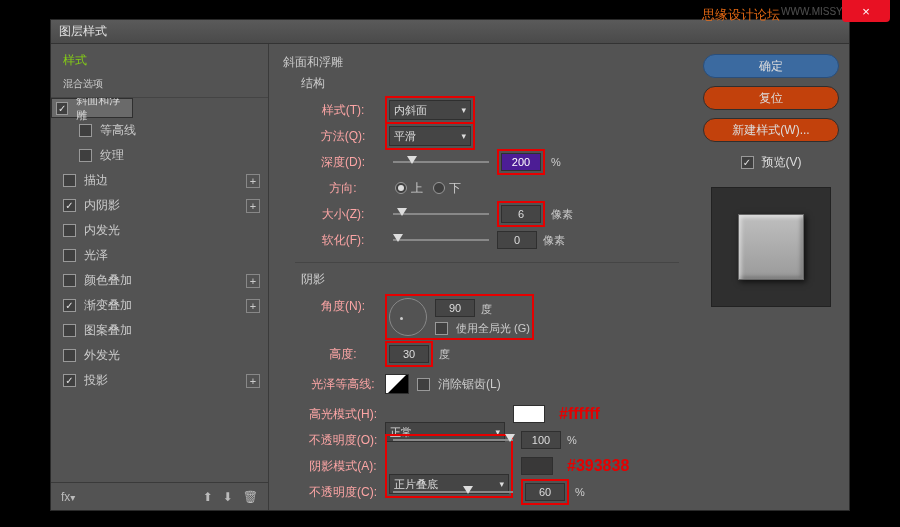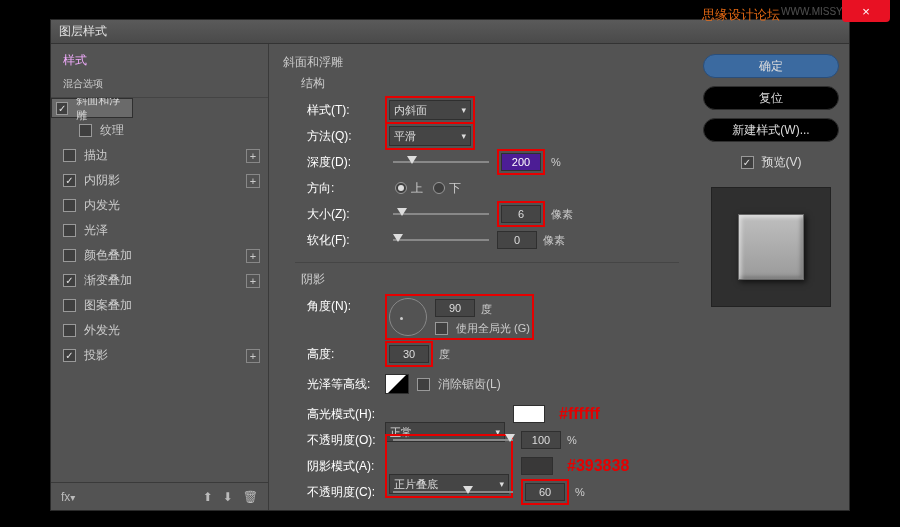--- a/index.html
+++ b/index.html
@@ -7,61 +7,61 @@
 
 .overlay-text { position: absolute; top: 6px; right: 120px; color: #f97316; font-size: 13px; z-index: 100; opacity: 0.9; }
 .watermark { position: absolute; top: 6px; right: 10px; color: #fff; font-size: 10px; opacity: 0.3; z-index: 100; }
 .close-btn { position: absolute; top: 0; right: 10px; width: 48px; height: 22px; background: #e81123; color: #fff; display: flex; align-items: center; justify-content: center; border-radius: 0 0 4px 4px; z-index: 101; font-size: 13px; cursor: pointer; }
 
 .dialog { position: absolute; top: 19px; left: 50px; width: 800px; height: 492px; background: #535353; border: 1px solid #2a2a2a; box-shadow: 0 0 8px rgba(0,0,0,0.6); }
 .titlebar { height: 24px; background: linear-gradient(#5a5a5a,#4a4a4a); border-bottom: 1px solid #333; padding: 0 8px; display: flex; align-items: center; color: #e0e0e0; font-size: 12px; }
 .body { display: flex; height: calc(100% - 24px); }
 
 .sidebar { width: 218px; border-right: 1px solid #3a3a3a; display: flex; flex-direction: column; }
-.sb-head { padding: 8px 12px 4px; color: #f0abfc; font-size: 12px; }
+.sb-head { padding: 8px 12px 4px; color: #84cc16; font-size: 12px; }
 .sb-sub { padding: 4px 12px 6px; color: #ccc; font-size: 10px; border-bottom: 1px solid #444; }
 .sb-list { flex: 1; overflow: auto; }
 .sb-item { display: flex; align-items: center; height: 25px; padding: 0 8px 0 12px; color: #ccc; font-size: 12px; cursor: pointer; }
 .sb-item.child { padding-left: 28px; }
 .sb-item.sel { background: #6a6a6a; }
 .sb-item .plus { margin-left: auto; border: 1px solid #888; width: 14px; height: 14px; display: flex; align-items: center; justify-content: center; font-size: 11px; color: #ccc; }
 .chk { width: 13px; height: 13px; border: 1px solid #999; margin-right: 8px; background: #3f3f3f; display: inline-flex; align-items: center; justify-content: center; font-size: 10px; color: #e0e0e0; }
 .chk.on::after { content: "✓"; }
 
 .sb-footer { height: 28px; border-top: 1px solid #3a3a3a; display: flex; align-items: center; padding: 0 8px; gap: 6px; }
 .sb-footer .sp { flex: 1; }
 .ficon { color: #bbb; font-size: 12px; cursor: pointer; padding: 2px; }
 
 .main { flex: 1; padding: 10px 14px; color: #ccc; font-size: 12px; overflow: auto; position: relative; }
 .sect-title { font-size: 12px; margin-bottom: 4px; }
 .group-title { font-size: 12px; margin: 0 0 6px 6px; }
 .inner { margin-left: 12px; }
 .row { display: flex; align-items: center; height: 24px; margin-bottom: 2px; }
-.lbl { width: 78px; text-align: left; padding-right: 6px; color: #ffffff; white-space: nowrap; }
+.lbl { width: 78px; text-align: center; padding-right: 6px; color: #fca5a5; white-space: nowrap; }
 .sel { width: 82px; height: 20px; background: #454545; border: 1px solid #2f2f2f; color: #ddd; font-size: 11px; padding: 0 4px; display: flex; align-items: center; justify-content: space-between; }
 .sel .arr { font-size: 9px; }
 .sel.wide { width: 120px; margin-top: 36px; }
 .num { width: 40px; height: 18px; background: #454545; border: 1px solid #2f2f2f; color: #ddd; font-size: 11px; text-align: center; }
 .num.hl { background: #4c1d95; color: #fff; }
 .unit { margin-left: 6px; color: #ccc; font-size: 11px; }
 .slider { width: 96px; height: 12px; margin: 0 8px; position: relative; display: flex; align-items: center; }
 .slider .track { height: 2px; background: #888; width: 100%; }
 .slider .thumb { position: absolute; width: 0; height: 0; border-left: 5px solid transparent; border-right: 5px solid transparent; border-top: 8px solid #ddd; top: 0; }
 .radio { width: 12px; height: 12px; border-radius: 50%; border: 1px solid #999; display: inline-block; margin: 0 4px 0 10px; background: #3f3f3f; }
 .radio.on::after { content: ""; display: block; width: 6px; height: 6px; background: #ddd; border-radius: 50%; margin: 2px; }
 .fieldset { border-top: 1px solid #454545; margin-top: 10px; padding-top: 8px; }
 .angle-circle { width: 38px; height: 38px; border: 1px solid #888; border-radius: 50%; position: relative; margin-right: 8px; }
 .angle-circle::after { content: ""; position: absolute; left: 10px; top: 18px; width: 3px; height: 3px; background: #ccc; border-radius: 50%; }
 .swatch-gloss { width: 24px; height: 20px; background: linear-gradient(135deg,#fff 48%,#000 52%); border: 1px solid #2f2f2f; margin-right: 8px; }
 .swatch { width: 32px; height: 18px; border: 1px solid #2f2f2f; margin-left: 8px; }
 .redbox { border: 2px solid #e60000; }
 .anno { color: #e60000; font-size: 16px; font-weight: bold; margin-left: 14px; font-family: Arial; }
 
 .right { width: 156px; padding: 10px; display: flex; flex-direction: column; align-items: center; gap: 8px; }
-.rbtn { width: 136px; height: 24px; border-radius: 12px; border: 1px solid #2f2f2f; background: #000000; color: #ddd; font-size: 12px; cursor: pointer; display: flex; align-items: center; justify-content: center; }
+.rbtn { width: 136px; height: 24px; border-radius: 12px; border: 1px solid #2f2f2f; background: #c2410c; color: #ddd; font-size: 12px; cursor: pointer; display: flex; align-items: center; justify-content: center; }
 .rbtn.primary { background: #3b6aa0; border-color: #2a4e7a; }
 .preview-chk { display: flex; align-items: center; color: #ddd; font-size: 12px; margin-top: 4px; }
 .preview-box { width: 120px; height: 120px; background: #2f2f2f; border: 1px solid #222; margin-top: 8px; display: flex; align-items: center; justify-content: center; }
 .preview-inner { width: 66px; height: 66px; background: linear-gradient(#bfbfbf,#9a9a9a); border: 1px solid #666; box-shadow: inset 2px 2px 4px rgba(255,255,255,0.6), inset -2px -2px 4px rgba(0,0,0,0.3), 2px 2px 6px rgba(0,0,0,0.7); }
 
 .redwrap { display: inline-flex; align-items: center; padding: 2px; }
 </style>
 </head>
 <body>
 
@@ -74,20 +74,24 @@
     <span>图层样式</span>
   </div>
   <div class="body">
     <div class="sidebar">
       <div class="sb-head">样式</div>
       <div class="sb-sub">混合选项</div>
       <div class="sb-list">
         <div class="sb-item sel">
             <span class="chk on"></span>
             <span>斜面和浮雕</span>
+          </div>
+        <div class="sb-item child">
+            <span class="chk"></span>
+            <span>等高线</span>
           </div>
         <div class="sb-item child">
             <span class="chk"></span>
             <span>纹理</span>
           </div>
         <div class="sb-item">
             <span class="chk"></span>
             <span>描边</span>
             <span class="plus">+</span>
           </div>

